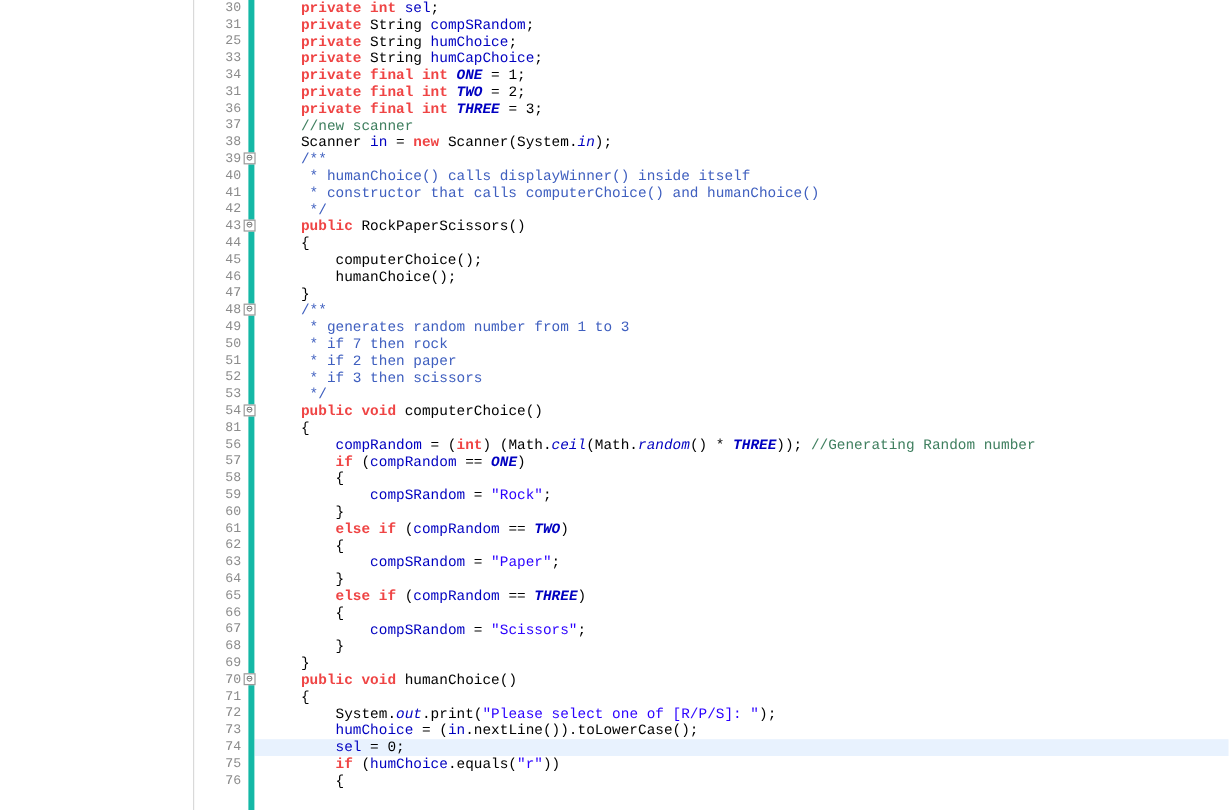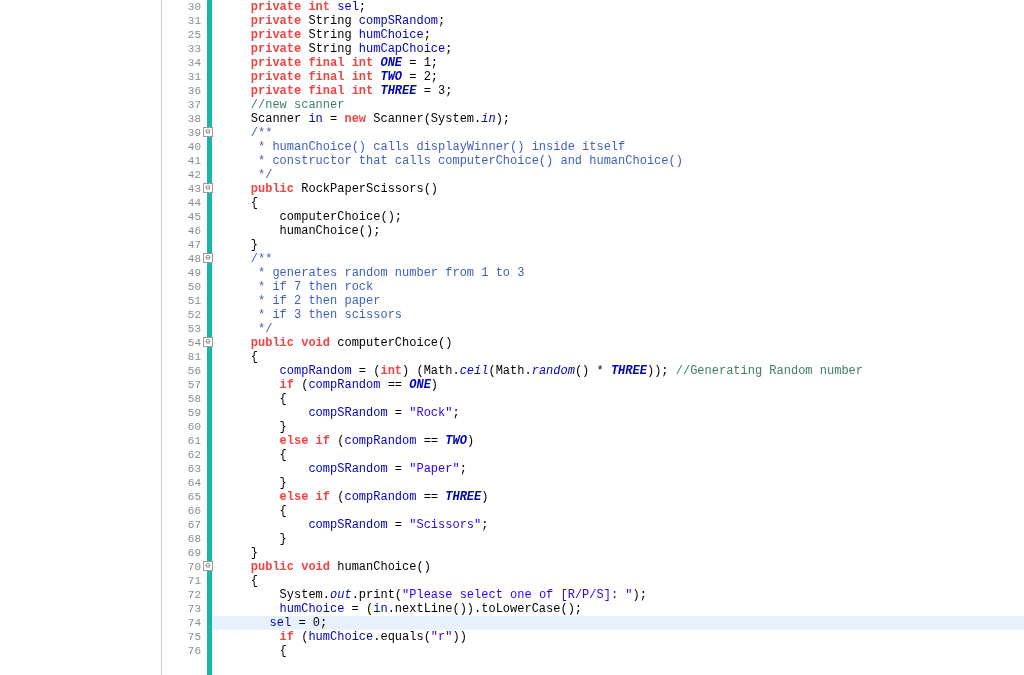--- a/index.html
+++ b/index.html
@@ -56,21 +56,21 @@
   }
   .code-line {
     height: 14px;
     line-height: 14px;
     white-space: pre;
     color: #000;
   }
   .highlighted-line {
     background: #e8f2fe;
     margin-left: -10px;
-    padding-left: 0;
+    padding-left: 10px;
     width: calc(100% + 10px);
   }
   .kw { color: #ef4444; font-weight: bold; }
   .field { color: #0000c0; }
   .str { color: #2a00ff; }
   .comment { color: #3f7f5f; }
   .javadoc { color: #3f5fbf; }
   .static-field { color: #0000c0; font-style: italic; }
   .constfinal { color: #0000c0; font-style: italic; font-weight: bold; }
 </style>

